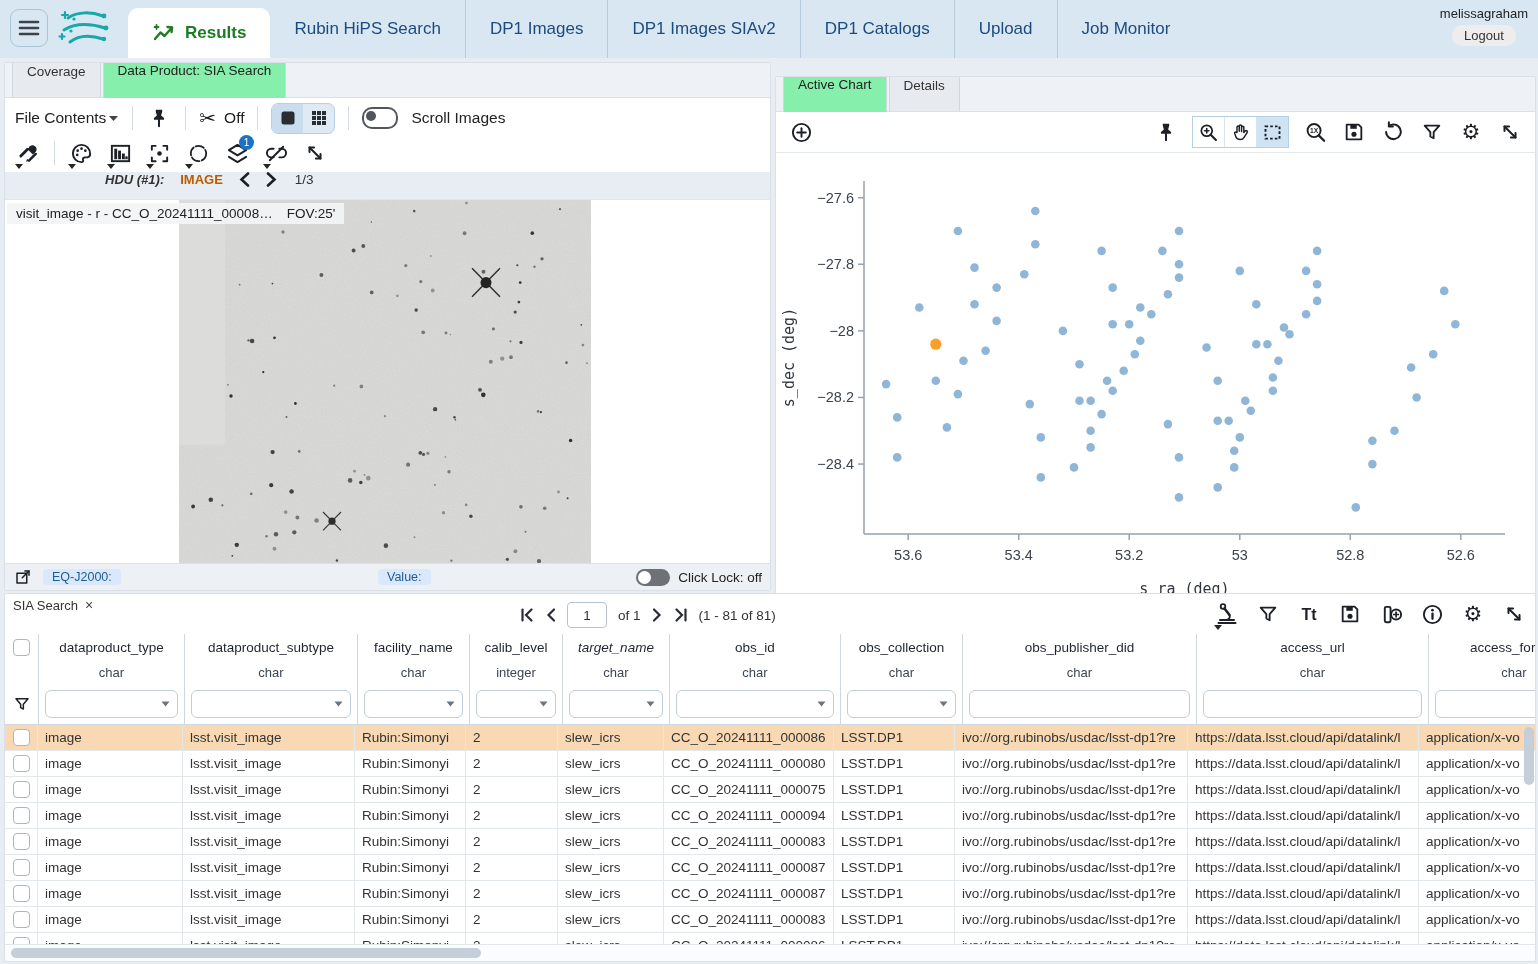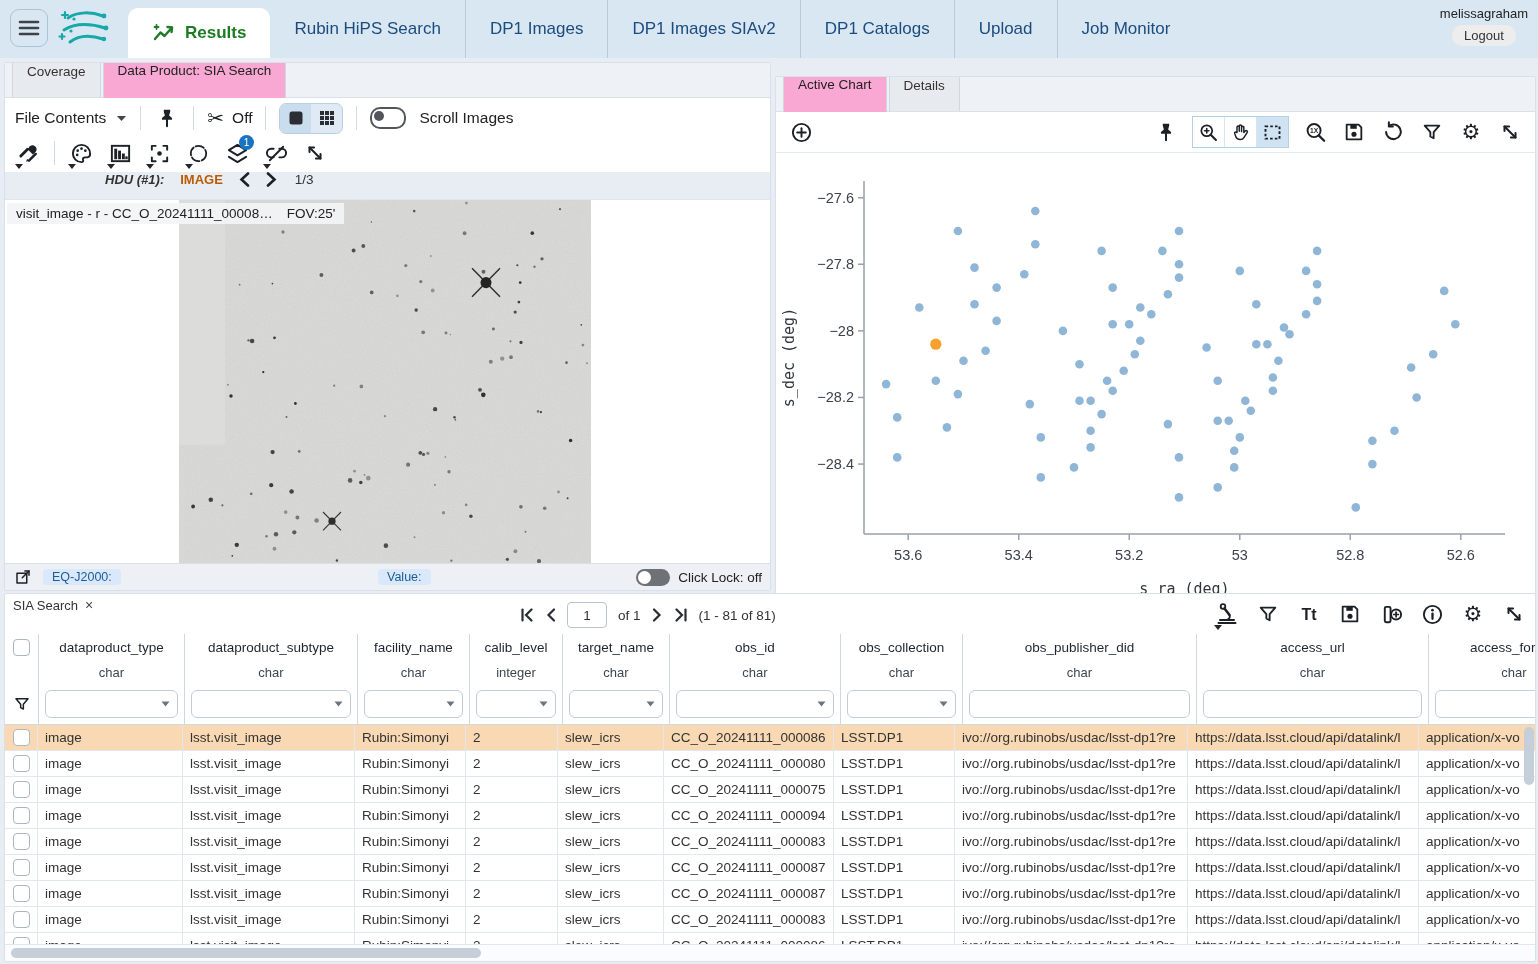--- a/index.html
+++ b/index.html
@@ -21,21 +21,21 @@
   .userbox .logout{font-size:13px;color:#333;background:#ededed;border:none;border-radius:10px;padding:3px 12px;cursor:pointer;}
 
   
   .panel{position:absolute;background:#fff;border:1px solid #d9e0e7;border-radius:2px;display:flex;flex-direction:column;overflow:hidden;}
   .left-panel{left:4px;top:62px;width:765px;height:527px;}
   .right-panel{left:775px;top:76px;width:759px;height:527px;}
   .table-panel{left:4px;top:593px;width:1530px;height:367px;}
 
   .ptabs{display:flex;align-items:flex-end;height:34px;background:#eef2f6;border-bottom:1px solid #d9e0e7;padding-left:7px;gap:2px;flex:none;}
   .ptab{height:27px;display:flex;align-items:center;padding:12px 14px;font-size:13.5px;color:#333;background:#e7ebef;border:1px solid #cfd7df;border-bottom:none;cursor:pointer;}
-  .ptab.active{background:#f9a8d4;height:32px;border-top:3px solid #3a3f4a;color:#222;margin-bottom:-1px;}
+  .ptab.active{background:#86efac;height:32px;border-top:3px solid #3a3f4a;color:#222;margin-bottom:-1px;}
 
   .toolbar{display:flex;align-items:center;height:40px;padding:0 10px;gap:13px;flex:none;}
   .tdiv{width:1px;height:24px;background:#d3dae1;flex:none;}
   .tlabel{font-size:15.5px;color:#222;}
   .icon-btn{position:relative;display:flex;align-items:center;justify-content:center;width:26px;height:28px;cursor:pointer;flex:none;}
   .icon-btn .caret{position:absolute;left:0;bottom:-2px;width:0;height:0;border-left:4.5px solid transparent;border-right:4.5px solid transparent;border-top:5.5px solid #23262c;}
   .badge{position:absolute;right:-4px;top:-4px;width:15px;height:15px;border-radius:50%;background:#1a73c1;color:#fff;font-size:10px;display:flex;align-items:center;justify-content:center;}
   .seg{display:flex;border:1px solid #b7cfe2;border-radius:7px;background:#dfeaf4;overflow:hidden;}
   .seg .sbtn{width:31px;height:29px;display:flex;align-items:center;justify-content:center;cursor:pointer;}
   .seg .sbtn.sel{background:#c9ddee;}
@@ -171,21 +171,21 @@
     <div class="ptabs">
       <div class="ptab">
           <span>Coverage</span>
         </div>
       <div class="ptab active">
           <span>Data Product: SIA Search</span>
         </div>
     </div>
 
     <div class="toolbar">
-      <span style="display:flex;align-items:center;gap:10px;cursor:pointer;">
+      <span style="display:flex;align-items:center;gap:2px;cursor:pointer;">
         <span class="tlabel">File Contents</span>
         <svg width="11" height="7" viewBox="0 0 11 7">
             <path d="M1 1l4.5 5L10 1z" fill="#444"></path>
           </svg>
       </span>
       <span class="tdiv"></span>
       <span class="icon-btn">
         <svg width="22" height="22" viewBox="0 0 24 24">
             <path d="M8.5 3h7v2.2l-1.2 4 3.2 2.8v1.9H6.5v-1.9l3.2-2.8-1.2-4z" fill="#1d2026"></path>
             <line x1="12" y1="14" x2="12" y2="21" stroke="#1d2026" stroke-width="2.2" stroke-linecap="round"></line>
@@ -763,21 +763,21 @@
           </div>
           <div class="hcell hname" style="width: 172px;">
             <span>dataproduct_subtype</span>
           </div>
           <div class="hcell hname" style="width: 111px;">
             <span>facility_name</span>
           </div>
           <div class="hcell hname" style="width: 92px;">
             <span>calib_level</span>
           </div>
-          <div class="hcell hname" style="width: 106px;">
+          <div class="hcell hname" style="width: 106px; font-style: italic;">
             <span>target_name</span>
           </div>
           <div class="hcell hname" style="width: 170px;">
             <span>obs_id</span>
           </div>
           <div class="hcell hname" style="width: 121px;">
             <span>obs_collection</span>
           </div>
           <div class="hcell hname" style="width: 233px;">
             <span>obs_publisher_did</span>

